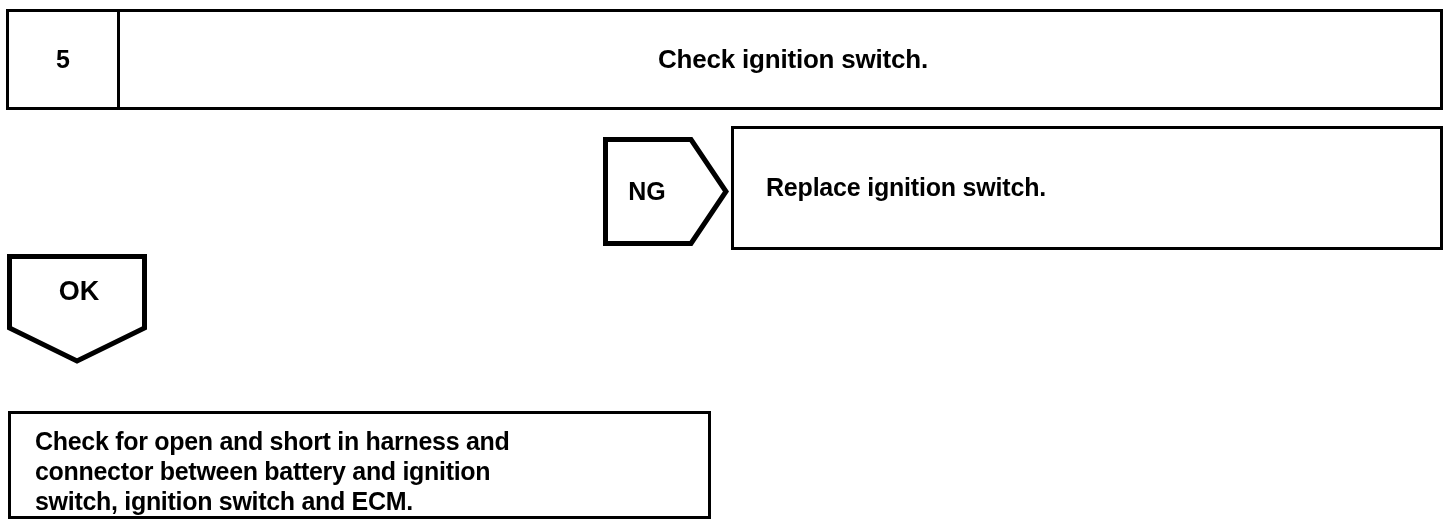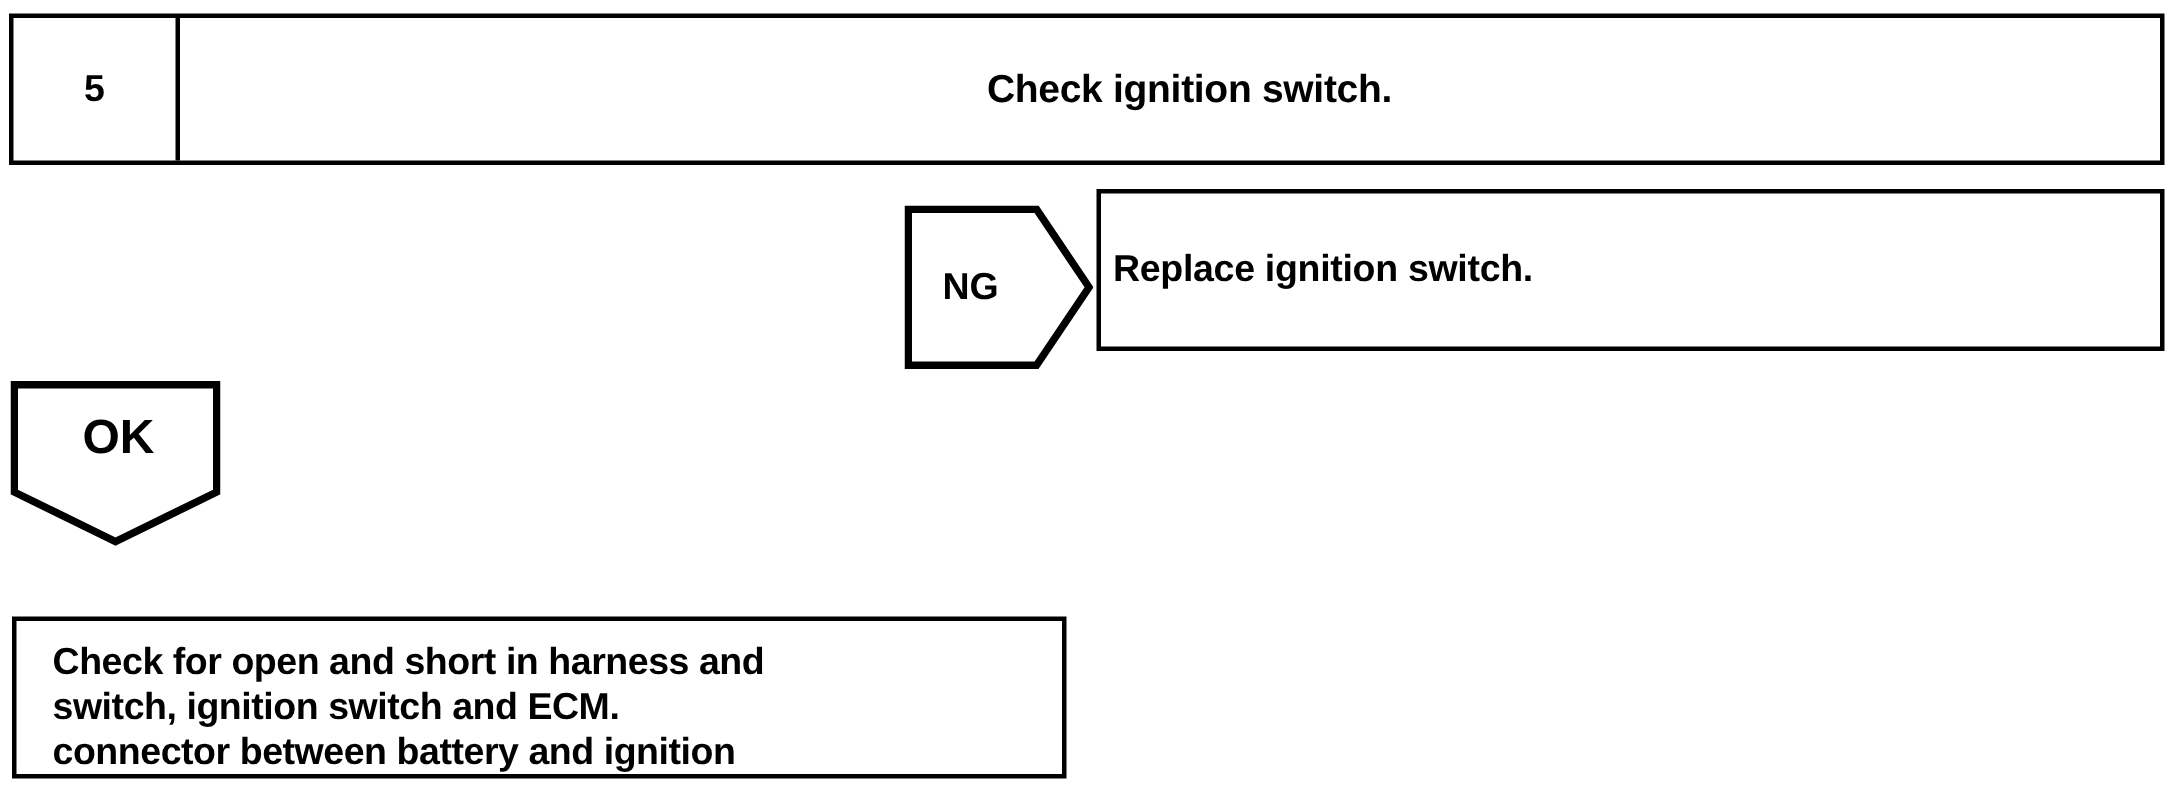--- a/index.html
+++ b/index.html
@@ -93,27 +93,27 @@
     font-weight: bold;
     letter-spacing: 0px;
   }
 
   
   .result-box {
     position: absolute;
     left: 731px;
     top: 126px;
     width: 712px;
-    height: 108px;
+    height: 124px;
     box-sizing: border-box;
     border: 3px solid #000000;
     background: #ffffff;
     display: flex;
     align-items: center;
-    padding-left: 8px;
+    padding-left: 32px;
   }
   .result-box-text {
     font-size: 25px;
     font-weight: bold;
     line-height: 1.1;
     letter-spacing: -0.2px;
   }
 
   
   .ok-arrow {
@@ -131,21 +131,21 @@
   }
   .ok-arrow-label {
     position: absolute;
     left: 0;
     top: 0;
     width: 140px;
     height: 75px;
     display: flex;
     align-items: center;
     justify-content: center;
-    font-size: 32px;
+    font-size: 27px;
     font-weight: bold;
     letter-spacing: 0px;
     padding-left: 4px;
     box-sizing: border-box;
   }
 
   
   .action-box {
     position: absolute;
     left: 8px;
@@ -192,17 +192,17 @@
 
   <div class="ok-arrow">
     <svg width="140" height="110" viewBox="0 0 140 110" aria-hidden="true">
       <polygon points="2.5,2.5 137.5,2.5 137.5,74 70,107 2.5,74" fill="#ffffff" stroke="#000000" stroke-width="5" stroke-linejoin="miter"></polygon>
     </svg>
     <span class="ok-arrow-label">OK</span>
   </div>
 
   <div class="action-box">
     <div class="action-line">Check for open and short in harness and</div>
+    <div class="action-line">connector between battery and ignition</div>
     <div class="action-line">switch, ignition switch and ECM.</div>
-    <div class="action-line">connector between battery and ignition</div>
   </div>
 
 </div>
 
 </body></html>

